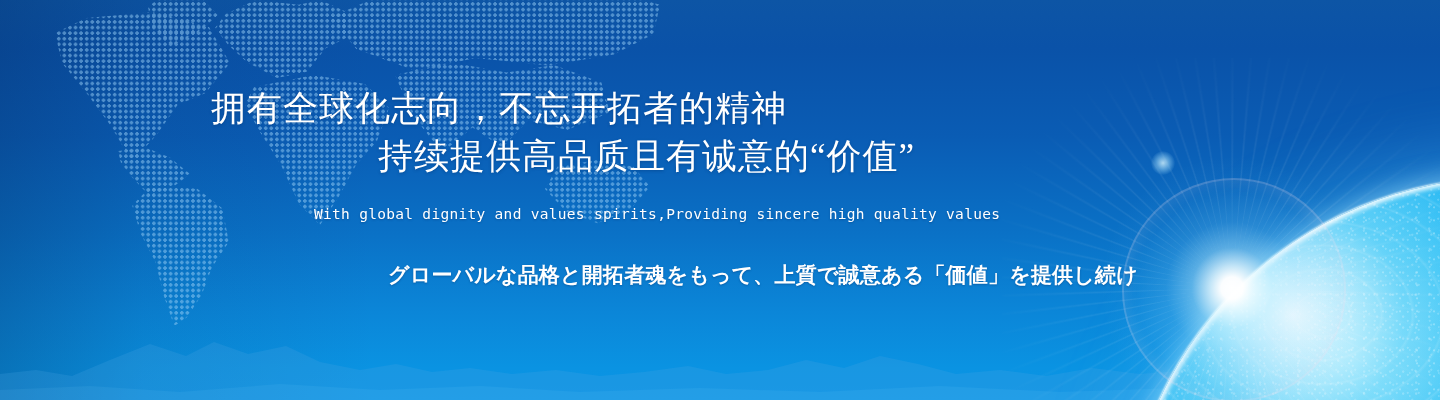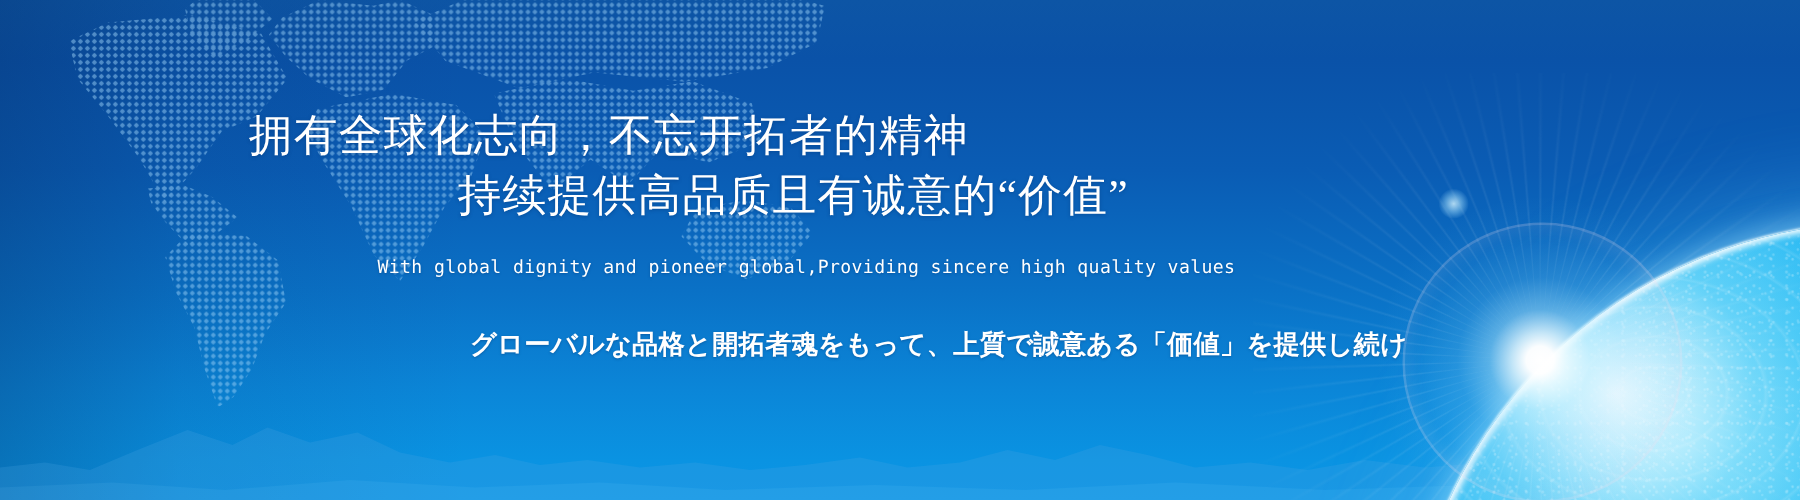--- a/index.html
+++ b/index.html
@@ -215,21 +215,21 @@
     background: radial-gradient(circle,
       rgba(214,245,255,0.80) 0%,
       rgba(170,226,252,0.45) 38%,
       rgba(150,215,250,0.0) 72%);
     pointer-events: none;
   }
 
   
   .copy {
     position: absolute;
-    left: 0;
+    left: 12px;
     top: 0;
     width: 1100px;
     height: 340px;
     pointer-events: none;
   }
   .headline {
     position: absolute;
     color: #ffffff;
     font-family: "Liberation Serif", "DejaVu Serif", serif;
     font-weight: 400;
@@ -343,17 +343,17 @@
   <div class="flare">
     <div class="flare-rays"></div>
     <div class="flare-ring"></div>
     <div class="flare-core"></div>
   </div>
   <div class="flare-dot"></div>
 
   <div class="copy">
     <div class="headline headline-1">拥有全球化志向，不忘开拓者的精神</div>
     <div class="headline headline-2">持续提供高品质且有诚意的“价值”</div>
-    <div class="subline-en">With global dignity and pioneer global,Providing sincere high quality values</div>
+    <div class="subline-en">With global dignity and values spirits,Providing sincere high quality values</div>
     <div class="subline-jp">グローバルな品格と開拓者魂をもって、上質で誠意ある「価値」を提供し続け</div>
   </div>
 
 </div>
 
 </body></html>

